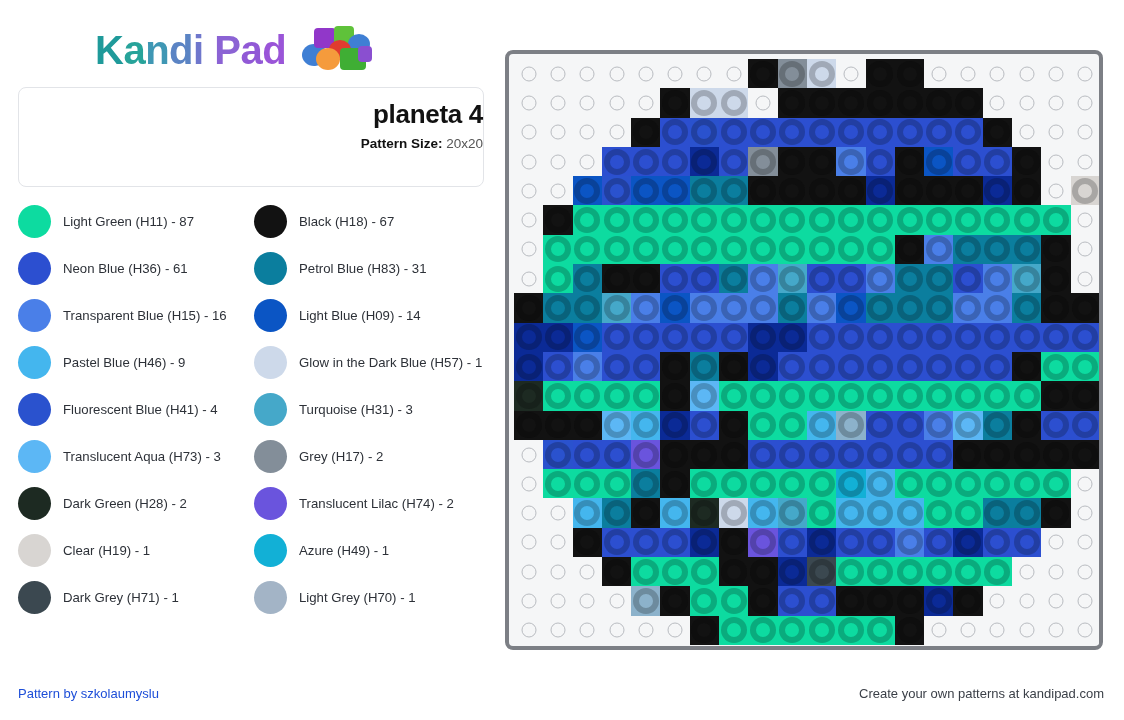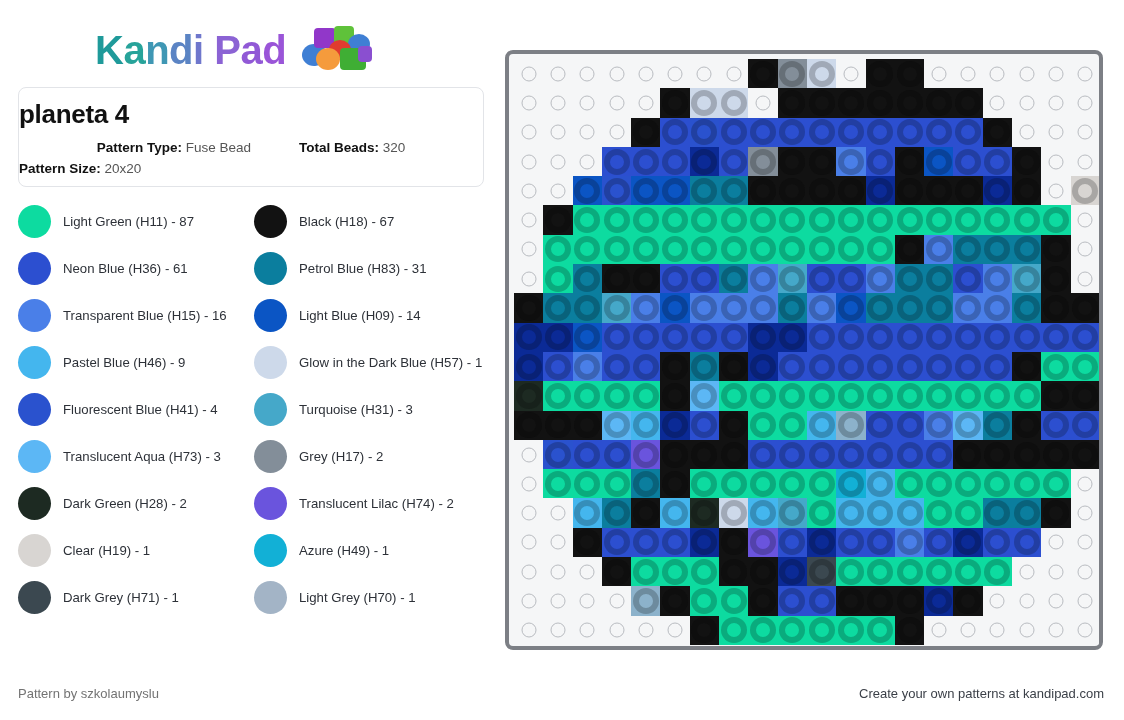--- a/index.html
+++ b/index.html
@@ -32,21 +32,21 @@
   .logo-a2 { color: #9159d6; }
   .logo-d2 { color: #9a55d8; }
   .logo-beads { position: relative; width: 80px; height: 52px; }
   .bd { position: absolute; border-radius: 4px; }
 
   .info-card {
     position: absolute; left: 18px; top: 87px;
     width: 466px; height: 100px;
     border: 1px solid #e2e4e8; border-radius: 8px;
     background: #fff;
-    text-align: left;
+    text-align: right;
   }
   .pattern-title {
     margin-top: 11px;
     font-size: 26px; font-weight: 700; color: #111;
     letter-spacing: -0.3px;
   }
   .meta-row {
     margin-top: 10px; font-size: 13.5px; color: #333;
     display: flex; justify-content: center; gap: 48px;
   }
@@ -105,21 +105,21 @@
     box-shadow: inset 0 0 0 6px var(--bd);
   }
 
   
   .footer {
     position: absolute; left: 0; top: 684px;
     width: 1124px; height: 36px;
   }
   .footer-left {
     position: absolute; left: 18px; top: 2px;
-    font-size: 13px; color: #737373;
+    font-size: 13px; color: #1d4ed8;
   }
   .footer-right {
     position: absolute; right: 20px; top: 2px;
     font-size: 13px; color: #3a3f47;
   }
 </style>
 </head>
 <body>
 
 <div class="page">
@@ -137,30 +137,20 @@
         <div class="bd" style="left:52px; top:10px; width:22px; height:20px; background:#3f7fd4; border-radius:50%;"></div>
         <div class="bd" style="left:33px; top:16px; width:22px; height:20px; background:#e03b2f; border-radius:50%;"></div>
         <div class="bd" style="left:20px; top:24px; width:24px; height:22px; background:#f59b3c; border-radius:50%;"></div>
         <div class="bd" style="left:44px; top:24px; width:26px; height:22px; background:#3fae34;"></div>
         <div class="bd" style="left:62px; top:22px; width:14px; height:16px; background:#8a4fd0;"></div>
       </div>
     </div>
 
     <div class="info-card">
       <div class="pattern-title">planeta 4</div>
-      <div class="meta-row">
-        <div>
-          <span class="meta-label">Pattern Type:</span>
-          <span class="meta-val">Fuse Bead</span>
-        </div>
-        <div>
-          <span class="meta-label">Total Beads:</span>
-          <span class="meta-val">320</span>
-        </div>
-      </div>
       <div class="meta-row2">
         <span class="meta-label">Pattern Size:</span>
         <span class="meta-val">20x20</span>
       </div>
     </div>
 
     <div class="legend" id="legend">
         <div class="legend-item">
           <div class="sw" style="background: rgb(13, 219, 160);"></div>
           <div class="legend-label">Light Green (H11) - 87</div>

